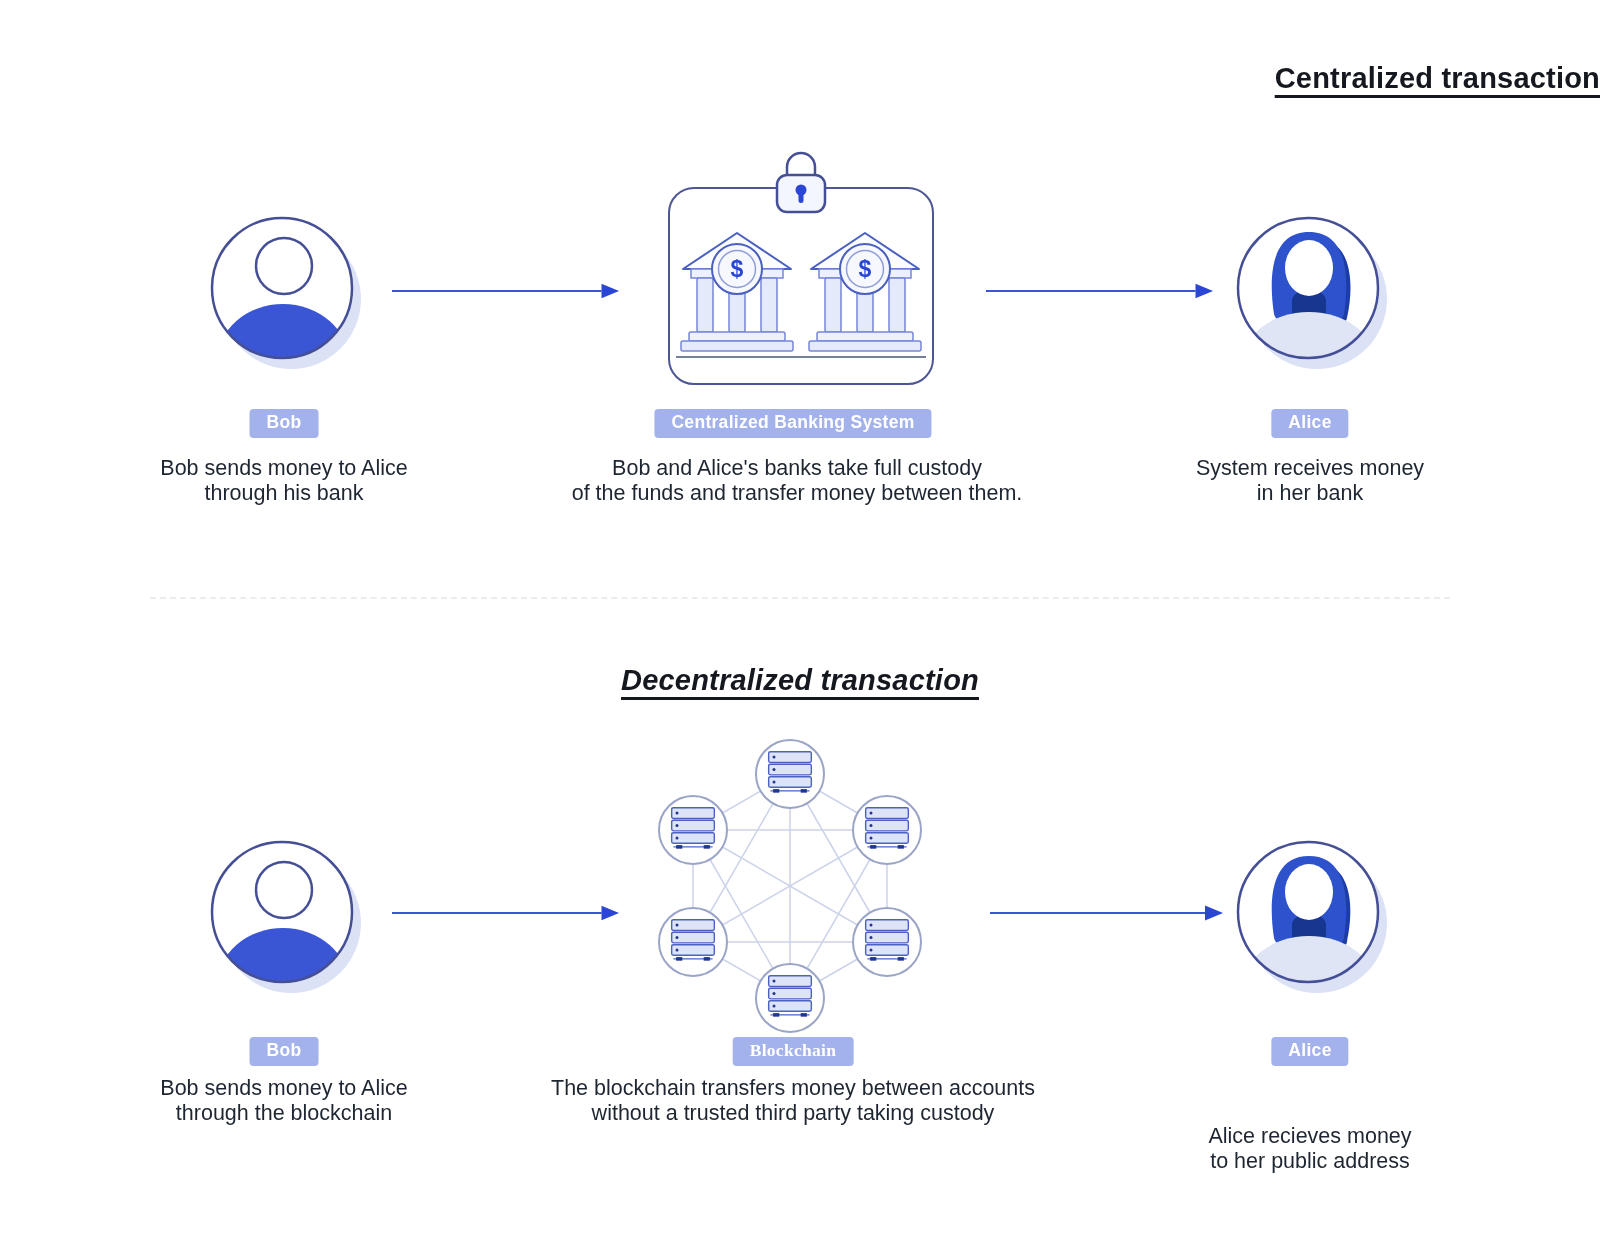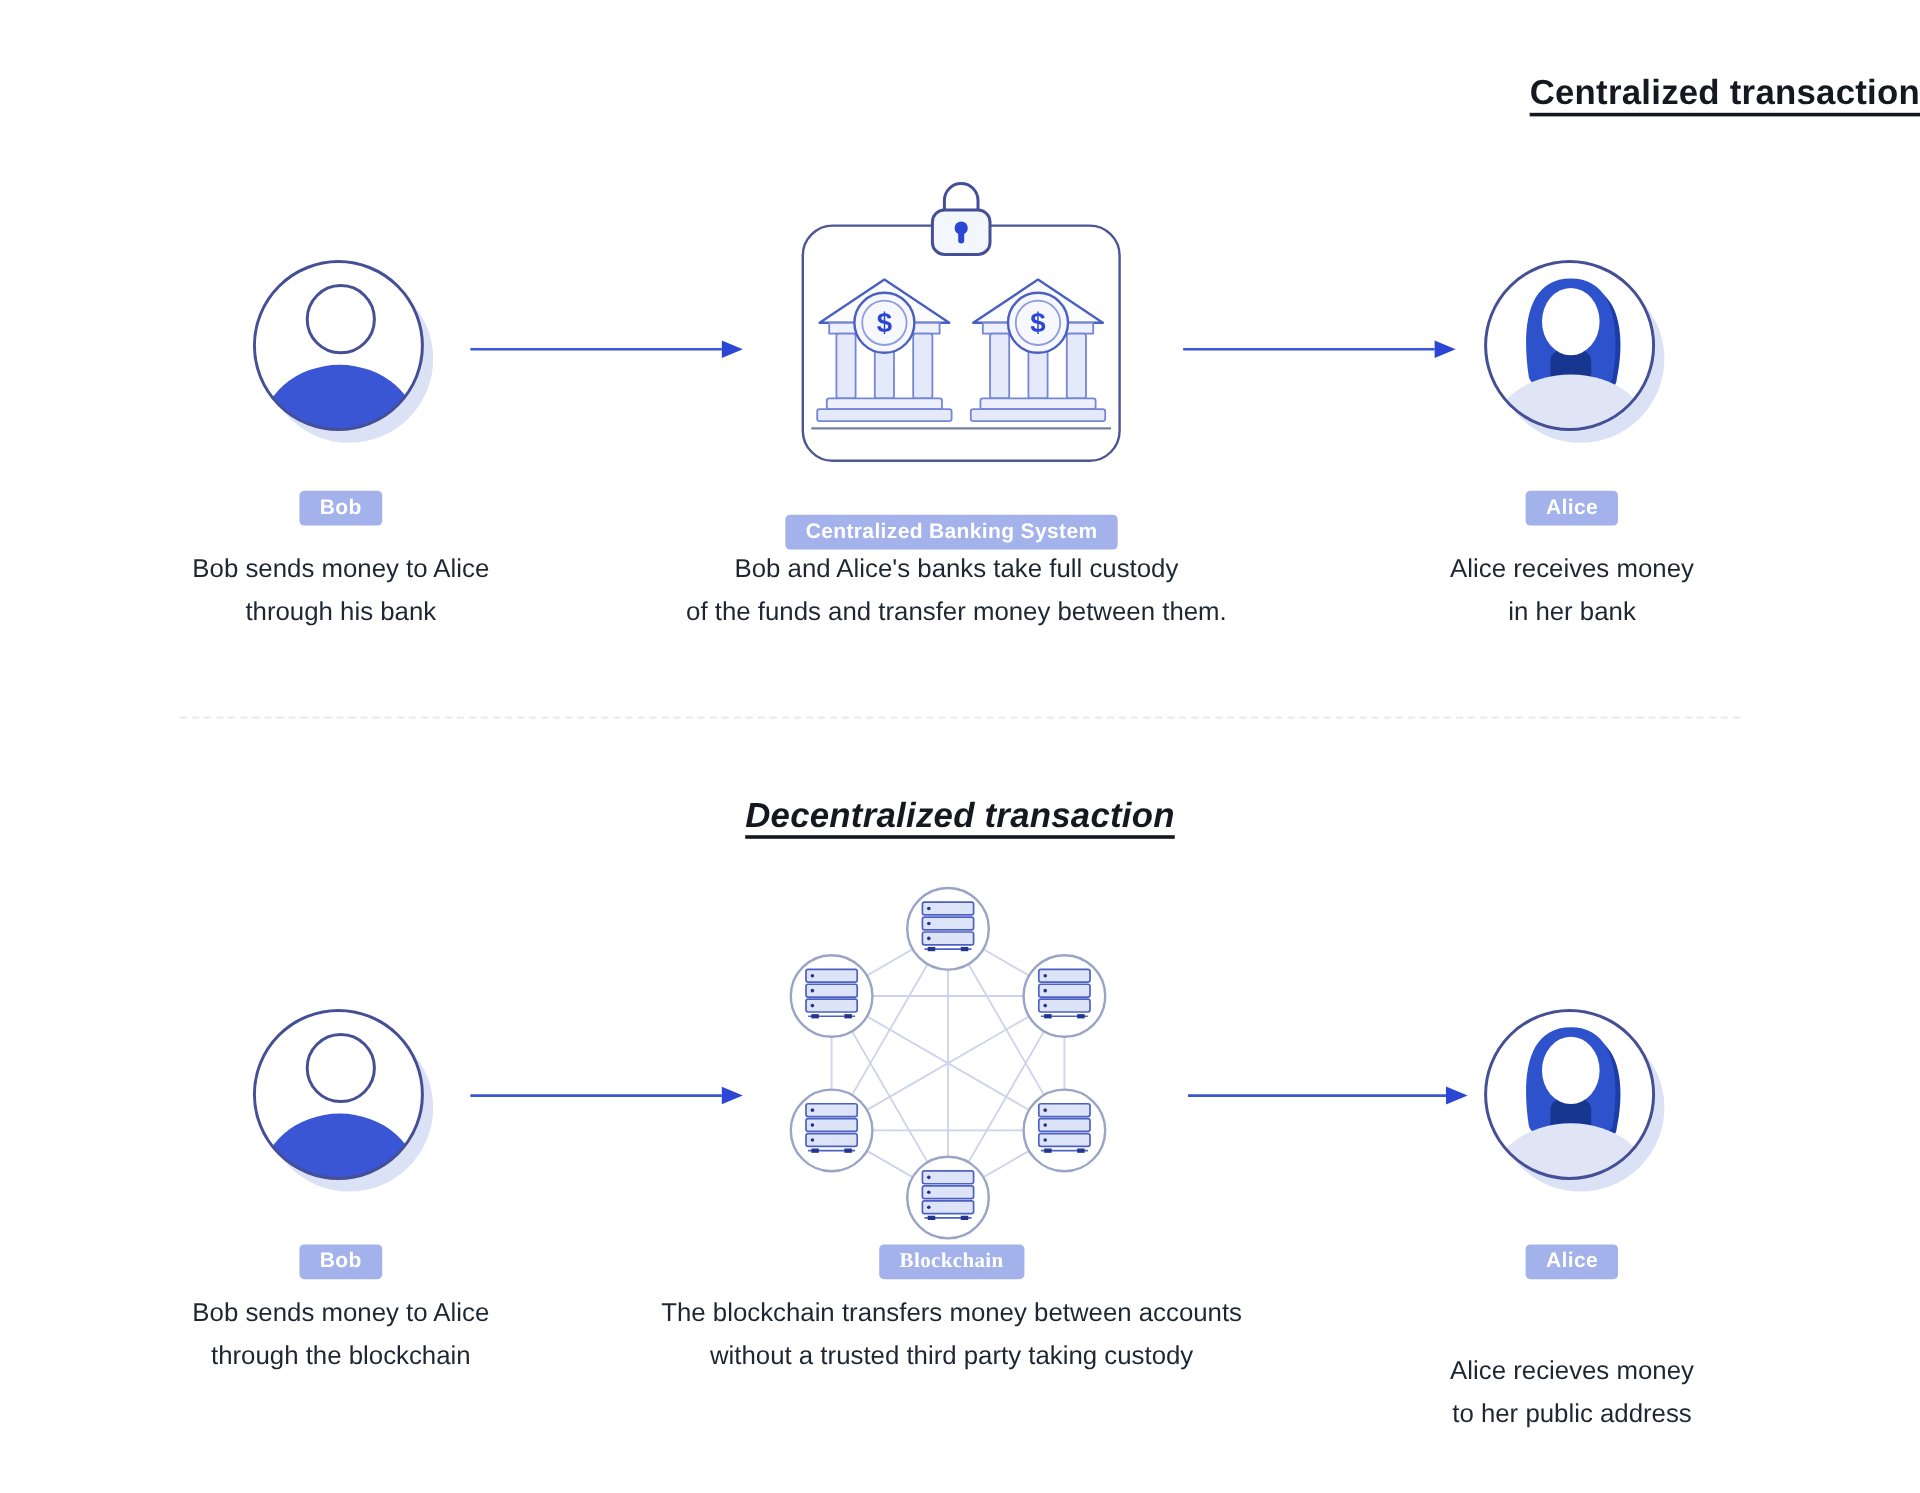--- a/index.html
+++ b/index.html
@@ -15,21 +15,21 @@
     letter-spacing:.2px;
   }
   .badge{
     background:#a4b2eb;color:#ffffff;font-weight:700;font-size:17.5px;
     padding:3px 17px 5px;border-radius:4px;display:inline-block;white-space:nowrap;
     letter-spacing:.3px;
   }
   .badge-wrap{transform:translateX(-50%);text-align:center;}
   .caption{
     transform:translateX(-50%);
-    font-size:21.5px;line-height:36px;color:#1e2631;text-align:center;
+    font-size:21.5px;line-height:25px;color:#1e2631;text-align:center;
     white-space:pre-line;
   }
   .divider{
     left:150px;top:597px;width:1300px;height:0;
     border-top:2px dashed #ececec;
   }
   .bank-box{
     left:668px;top:187px;width:266px;height:198px;box-sizing:border-box;
     border:2px solid #4d5694;border-radius:26px;background:#ffffff;
   }
@@ -134,32 +134,32 @@
     <use href="#arrow" width="230" height="20"></use>
   </svg>
 
 <svg class="abs" style="left:1230px;top:208px;" width="164" height="172">
     <use href="#avatar-alice"></use>
   </svg>
 
 <div class="abs badge-wrap" style="left:284px;top:409px;">
   <span class="badge">Bob</span>
 </div>
-<div class="abs badge-wrap" style="left:793px;top:409px;margin-top:20px;">
+<div class="abs badge-wrap" style="left:793px;top:409px;">
   <span class="badge">Centralized Banking System</span>
 </div>
 <div class="abs badge-wrap" style="left:1310px;top:409px;">
   <span class="badge">Alice</span>
 </div>
 
 <div class="abs caption" style="left:284px;top:456px;">Bob sends money to Alice
 through his bank</div>
 <div class="abs caption" style="left:797px;top:456px;">Bob and Alice's banks take full custody
 of the funds and transfer money between them.</div>
-<div class="abs caption" style="left:1310px;top:456px;">Alice receives money
+<div class="abs caption" style="left:1310px;top:456px;">System receives money
 in her bank</div>
 
 <div class="abs divider"></div>
 
 <div class="abs section-title" style="top:664px;font-style:italic;">Decentralized transaction</div>
 
 <svg class="abs" style="left:204px;top:832px;" width="164" height="172">
     <use href="#avatar-bob"></use>
   </svg>
 

